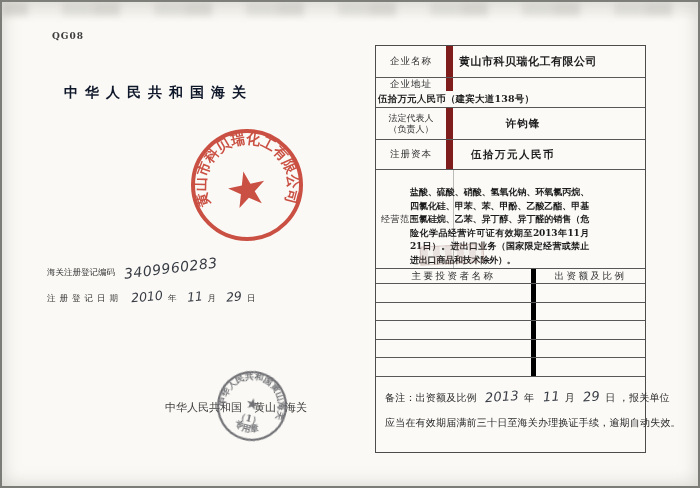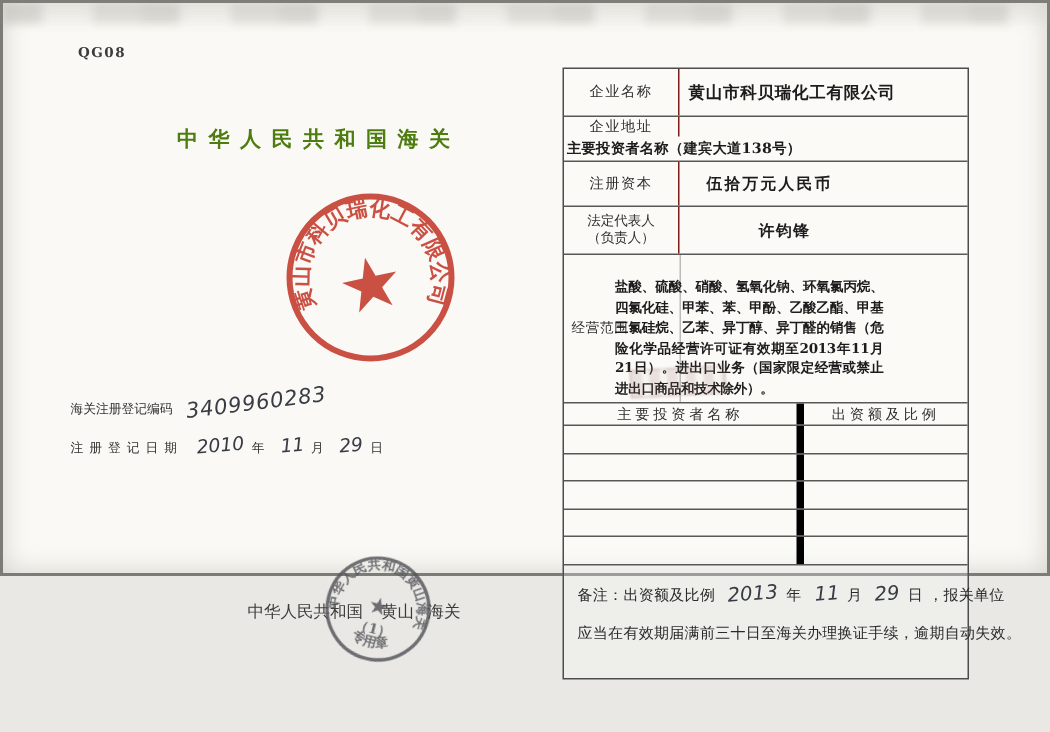--- a/index.html
+++ b/index.html
@@ -1,29 +1,29 @@
 <!DOCTYPE html>
 <html><head>
 <meta charset="utf-8">
 <style>
   html,body{margin:0;padding:0;}
   body{width:700px;height:488px;overflow:hidden;background:#e9e8e4;}
   .page{
-    position:relative;width:700px;height:384px;box-sizing:border-box;
+    position:relative;width:700px;height:488px;box-sizing:border-box;
     background:#faf9f5;
     border:2px solid #7b7b78;
     font-family:"DejaVu Serif","Liberation Serif",serif;
     color:#2d2d2d;
     box-shadow:inset 0 0 18px rgba(140,138,130,.35);
   }
   .scan-band{position:absolute;left:0;top:0;width:100%;height:14px;
     background:repeating-linear-gradient(90deg,rgba(150,148,140,.30) 0 26px,rgba(190,188,180,.12) 26px 60px,rgba(160,158,150,.26) 60px 92px);
     filter:blur(3px);}
   .form-code{position:absolute;left:50px;top:29px;font-size:9px;font-weight:bold;letter-spacing:1px;color:#3c3c3c;}
-  .title{position:absolute;left:55px;top:82px;width:250px;text-align:right;color:#4d7c0f;}
+  .title{position:absolute;left:55px;top:82px;width:250px;text-align:left;color:#0f172a;}
   .title .l1{font-size:14px;font-weight:bold;letter-spacing:7px;margin-left:7px;white-space:nowrap;}
   .title .l2{font-size:13px;font-weight:bold;letter-spacing:.4px;margin-top:6px;white-space:nowrap;}
   .reg-line{position:absolute;left:45px;white-space:nowrap;}
   .reg-code{top:258px;}
   .reg-date{top:284px;}
   .reg-label{font-size:8.5px;color:#333;}
   .reg-date .reg-label{letter-spacing:4px;}
   .unit{font-size:8.5px;color:#333;margin:0 1px;}
   .hand{display:inline-block;font-family:"DejaVu Sans",sans-serif;font-style:italic;color:#383c45;}
   .hand-code{font-size:14px;transform:rotate(-7deg) translateY(-2px);letter-spacing:.5px;margin-left:4px;}
@@ -31,21 +31,21 @@
   .hand-remark{font-size:13px;transform:rotate(-4deg);margin:0 5px;}
   .seal-company{position:absolute;left:186px;top:124px;width:118px;height:118px;opacity:.88;filter:blur(.2px);}
   .issuer-line{position:absolute;left:163px;top:398px;font-size:11px;color:#3a3a3a;white-space:nowrap;}
   .issuer-line .gap1{margin-left:12px;}
   .issuer-line .gap2{margin-left:9px;}
   .seal-customs{position:absolute;left:212px;top:366px;width:76px;height:76px;opacity:.82;transform:rotate(14deg);filter:blur(.2px);}
   
   .cert-table{position:absolute;left:373px;top:43px;width:271px;height:408px;box-sizing:border-box;
     border:1.5px solid #4c4c4c;display:flex;flex-direction:column;background:rgba(255,255,255,.25);}
   .trow{box-sizing:border-box;border-bottom:1px solid #585858;display:flex;}
-  .tlabel{box-sizing:border-box;width:77px;border-right:1px solid #7f1d1d;display:flex;flex-direction:column;
+  .tlabel{box-sizing:border-box;width:77px;border-right:7px solid #7f1d1d;display:flex;flex-direction:column;
     align-items:center;justify-content:center;font-size:9.5px;letter-spacing:1px;color:#2e2e2e;text-align:center;}
   .tvalue{flex:1;display:flex;align-items:center;font-weight:bold;color:#1c1c1c;}
   .row-name{height:32px;}   .row-name .tvalue{font-size:11px;letter-spacing:.5px;padding-left:6px;}
   .row-addr{height:30px;flex-direction:column;}   .row-addr .tvalue{font-size:9.5px;padding-left:2px;letter-spacing:.2px;}
   .row-rep{height:32px;}    .row-rep .tlabel{font-size:9px;line-height:11px;letter-spacing:0;}
   .row-rep .tvalue{font-size:10.5px;letter-spacing:1px;justify-content:center;padding-right:52px;}
   .row-cap{height:30px;}    .row-cap .tvalue{font-size:10.5px;letter-spacing:1.5px;padding-left:18px;}
   .row-scope{height:99px;position:relative;display:block;}
   .row-scope::before{content:"";position:absolute;left:77px;top:0;bottom:0;width:1px;background:rgba(85,85,85,.38);}
   .scope-label{position:absolute;left:5px;top:50%;transform:translateY(-50%);font-size:9px;letter-spacing:.5px;color:#2e2e2e;}
@@ -122,34 +122,34 @@
 
   <div class="cert-table">
 
     <div class="trow row-name">
       <div class="tlabel">企业名称</div>
       <div class="tvalue">黄山市科贝瑞化工有限公司</div>
     </div>
 
     <div class="trow row-addr">
       <div class="tlabel">企业地址</div>
-      <div class="tvalue">主要投资者名称（建宾大道138号）</div>
-    </div>
-
-    <div class="trow row-cap">
-      <div class="tlabel">注册资本</div>
-      <div class="tvalue">伍拾万元人民币</div>
+      <div class="tvalue">伍拾万元人民币（建宾大道138号）</div>
     </div>
 
     <div class="trow row-rep">
       <div class="tlabel">
         <span>法定代表人</span>
         <span>（负责人）</span>
       </div>
       <div class="tvalue">许钧锋</div>
+    </div>
+
+    <div class="trow row-cap">
+      <div class="tlabel">注册资本</div>
+      <div class="tvalue">伍拾万元人民币</div>
     </div>
 
     <div class="trow row-scope">
       <div class="scope-label">经营范围</div>
       <div class="scope-text">盐酸、硫酸、硝酸、氢氧化钠、环氧氯丙烷、四氯化硅、甲苯、苯、甲酚、乙酸乙酯、甲基三氯硅烷、乙苯、异丁醇、异丁醛的销售（危险化学品经营许可证有效期至2013年11月21日）。进出口业务（国家限定经营或禁止进出口商品和技术除外）。</div>
       <div class="faint-stamp"></div>
     </div>
 
     <div class="trow row-invhead">
       <div class="inv-c1">主要投资者名称</div>

